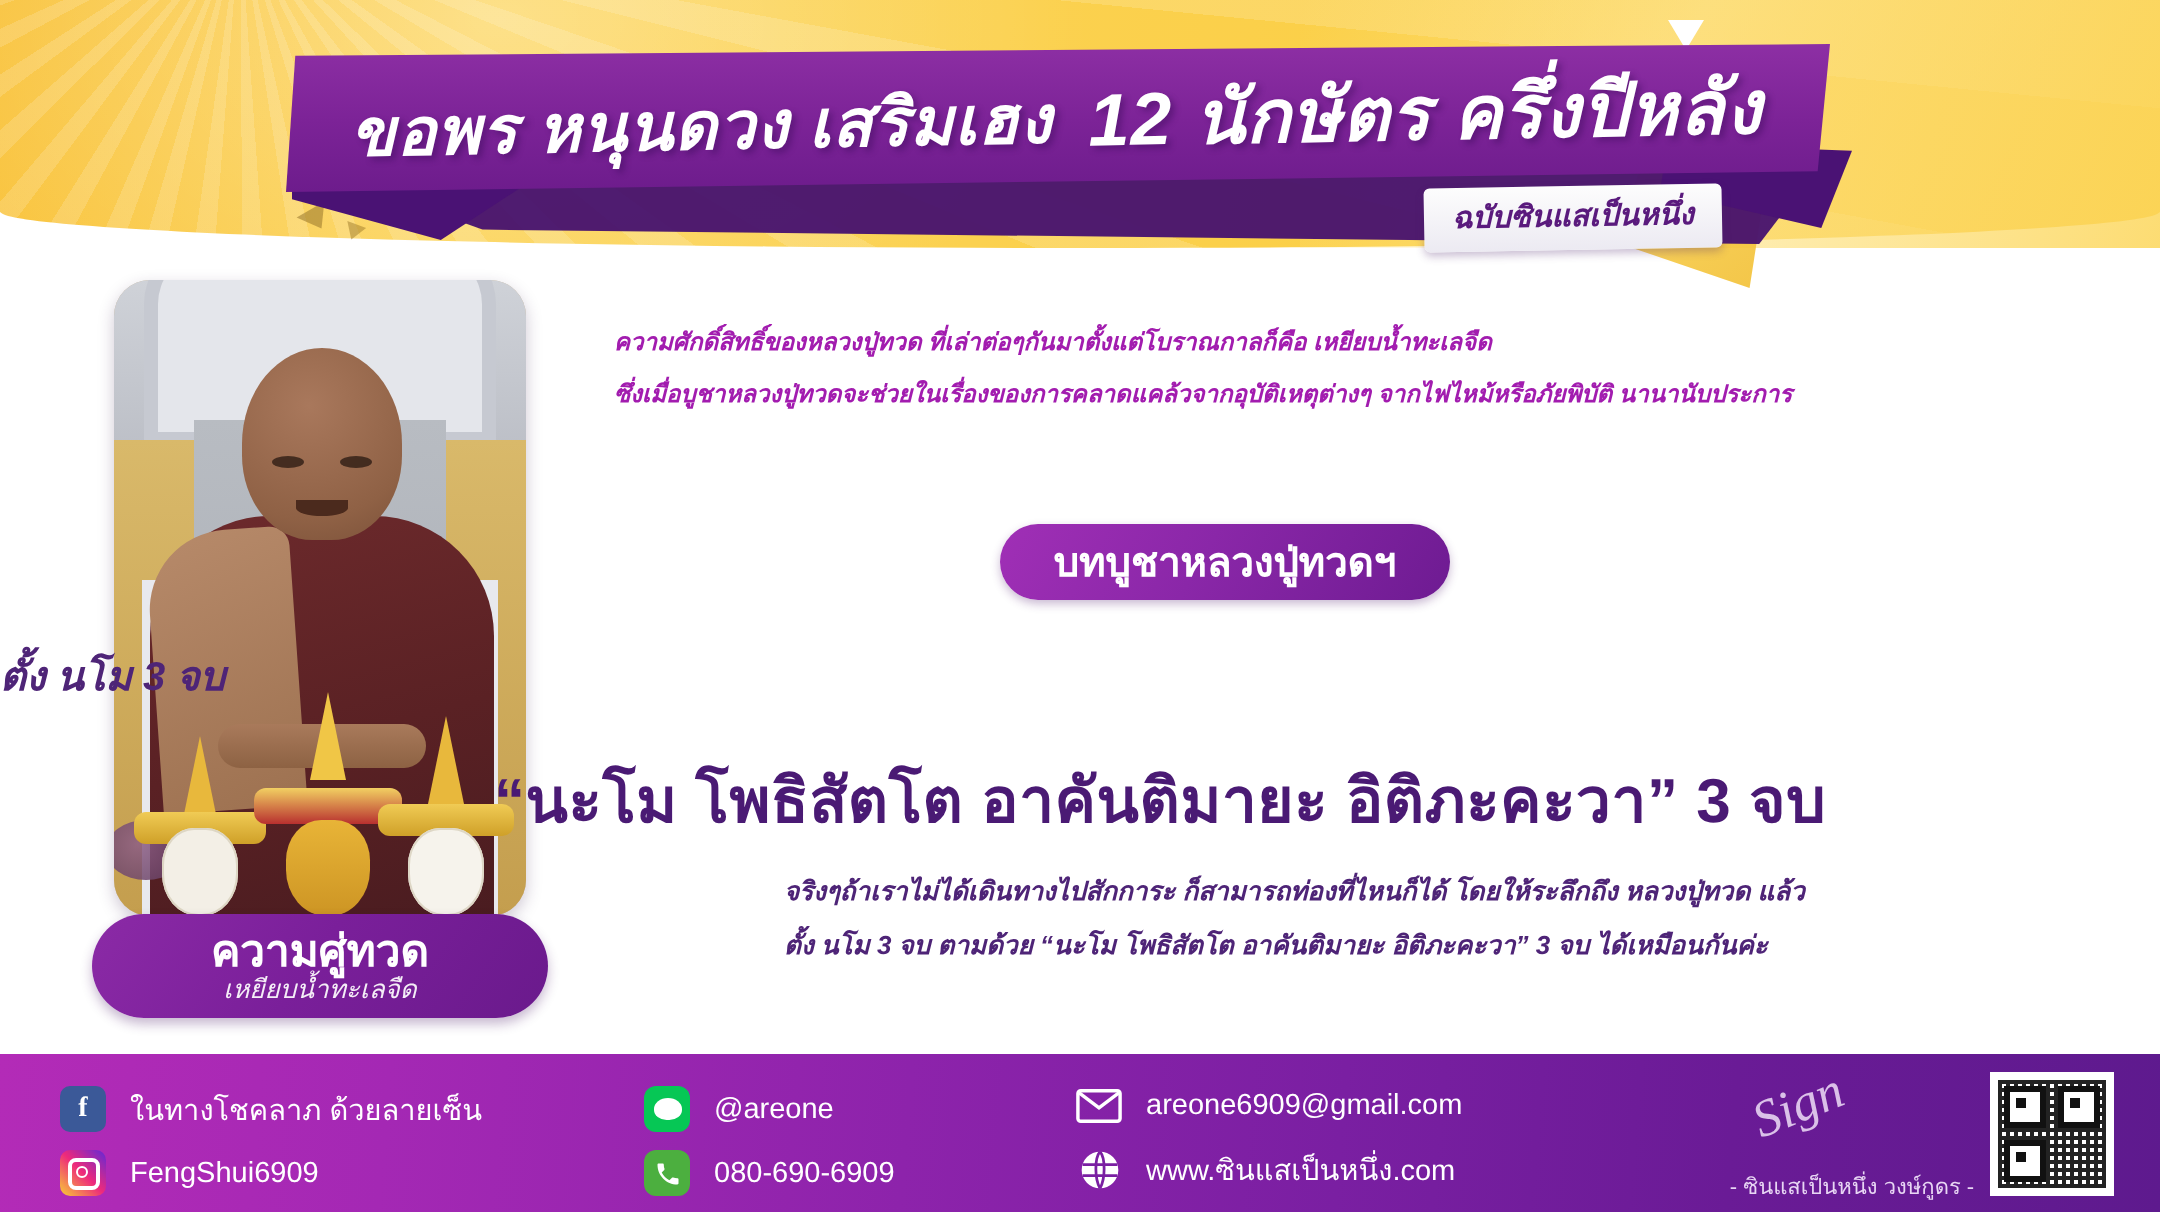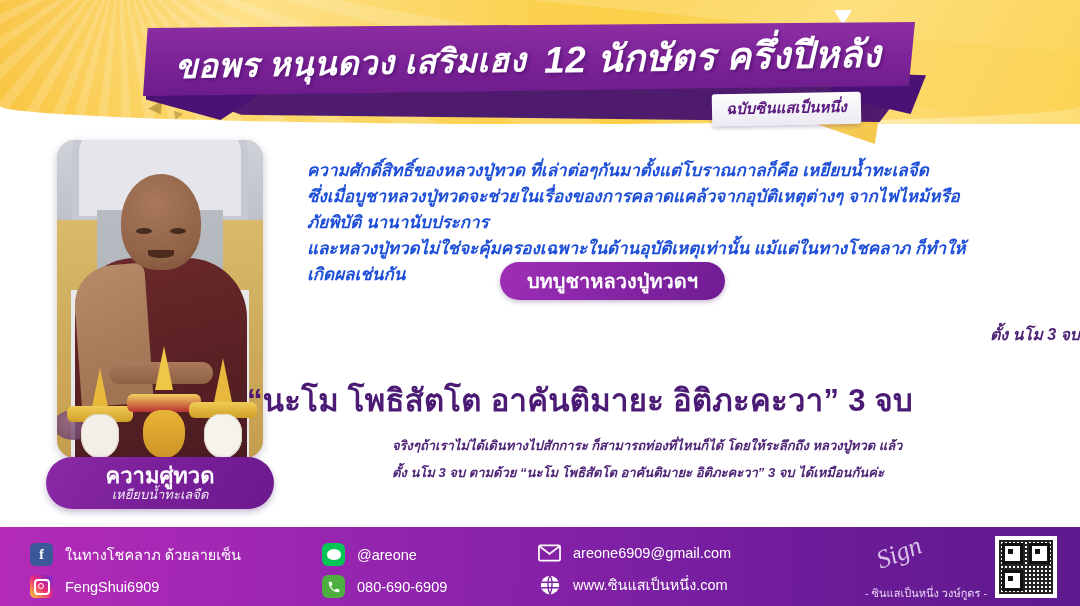--- a/index.html
+++ b/index.html
@@ -125,28 +125,28 @@
   .ph-flowers{position:absolute;left:-4px;bottom:18px;width:40px;height:30px;border-radius:50%;
      background:radial-gradient(circle at 40% 40%,#8d5e86,#5e3a5c);opacity:.85;}
   .caption{position:absolute;left:46px;top:457px;width:228px;height:52px;border-radius:26px;
      background:linear-gradient(125deg,#8b2aa6 0%,#7a1f9a 48%,#6a1a8c 100%);
      box-shadow:0 3px 6px rgba(70,20,100,.3);display:flex;flex-direction:column;align-items:center;
      justify-content:center;color:#fff;}
   .caption .c1{font-size:22px;font-weight:bold;line-height:1.05;}
   .caption .c2{font-size:13px;font-style:italic;opacity:.92;line-height:1.2;}
 
   
-  .intro{position:absolute;left:307px;top:158px;width:668px;color:#1d4ed8;font-size:17px;
+  .intro{position:absolute;left:307px;top:158px;width:668px;color:#a21caf;font-size:12px;
      font-style:italic;font-weight:bold;line-height:26px;}
   .cta{position:absolute;left:500px;top:262px;width:225px;height:38px;border-radius:19px;
      background:linear-gradient(120deg,#a02fb6 0%,#8a27a8 45%,#6e1b92 100%);
      box-shadow:0 2px 5px rgba(80,25,110,.3);display:flex;align-items:center;justify-content:center;}
   .cta span{color:#fff;font-size:20px;font-weight:bold;}
-  .line-nomo{position:absolute;left:0;right:0;top:322px;text-align:right;color:#4e2477;
-     font-size:16px;font-style:italic;font-weight:bold;}
+  .line-nomo{position:absolute;left:0;right:0;top:322px;text-align:left;color:#4e2477;
+     font-size:20px;font-style:italic;font-weight:bold;}
   .mantra{position:absolute;left:0;right:0;top:360px;text-align:center;color:#4a1a74;
      font-size:31px;font-weight:bold;padding-left:80px;letter-spacing:.3px;margin-top:15px;}
   .outro{position:absolute;left:392px;top:432px;width:580px;color:#4e2477;font-size:13px;
      font-style:italic;font-weight:bold;line-height:27px;}
 
   
   .footer{position:absolute;left:0;top:527px;width:1080px;height:79px;
      background:linear-gradient(95deg,#b32bb7 0%,#a428b4 18%,#8d23ab 42%,#7a1fa2 62%,#6a1b96 80%,#5e1a8e 100%);}
   .fcol{position:absolute;display:flex;flex-direction:column;gap:9px;}
   .frow{display:flex;align-items:center;gap:12px;}
@@ -248,21 +248,20 @@
   </div>
 
   <div class="caption">
     <div class="c1">ความศู่ทวด</div>
     <div class="c2">เหยียบน้ำทะเลจืด</div>
   </div>
 
   <div class="intro">
     <div>ความศักดิ์สิทธิ์ของหลวงปู่ทวด ที่เล่าต่อๆกันมาตั้งแต่โบราณกาลก็คือ เหยียบน้ำทะเลจืด</div>
     <div>ซึ่งเมื่อบูชาหลวงปู่ทวดจะช่วยในเรื่องของการคลาดแคล้วจากอุบัติเหตุต่างๆ จากไฟไหม้หรือภัยพิบัติ นานานับประการ</div>
-    <div>และหลวงปู่ทวดไม่ใช่จะคุ้มครองเฉพาะในด้านอุบัติเหตุเท่านั้น แม้แต่ในทางโชคลาภ ก็ทำให้เกิดผลเช่นกัน</div>
   </div>
 
   <div class="cta">
     <span>บทบูชาหลวงปู่ทวดฯ</span>
   </div>
 
   <div class="line-nomo">ตั้ง นโม 3 จบ</div>
   <div class="mantra">“นะโม โพธิสัตโต อาคันติมายะ อิติภะคะวา” 3 จบ</div>
 
   <div class="outro">

